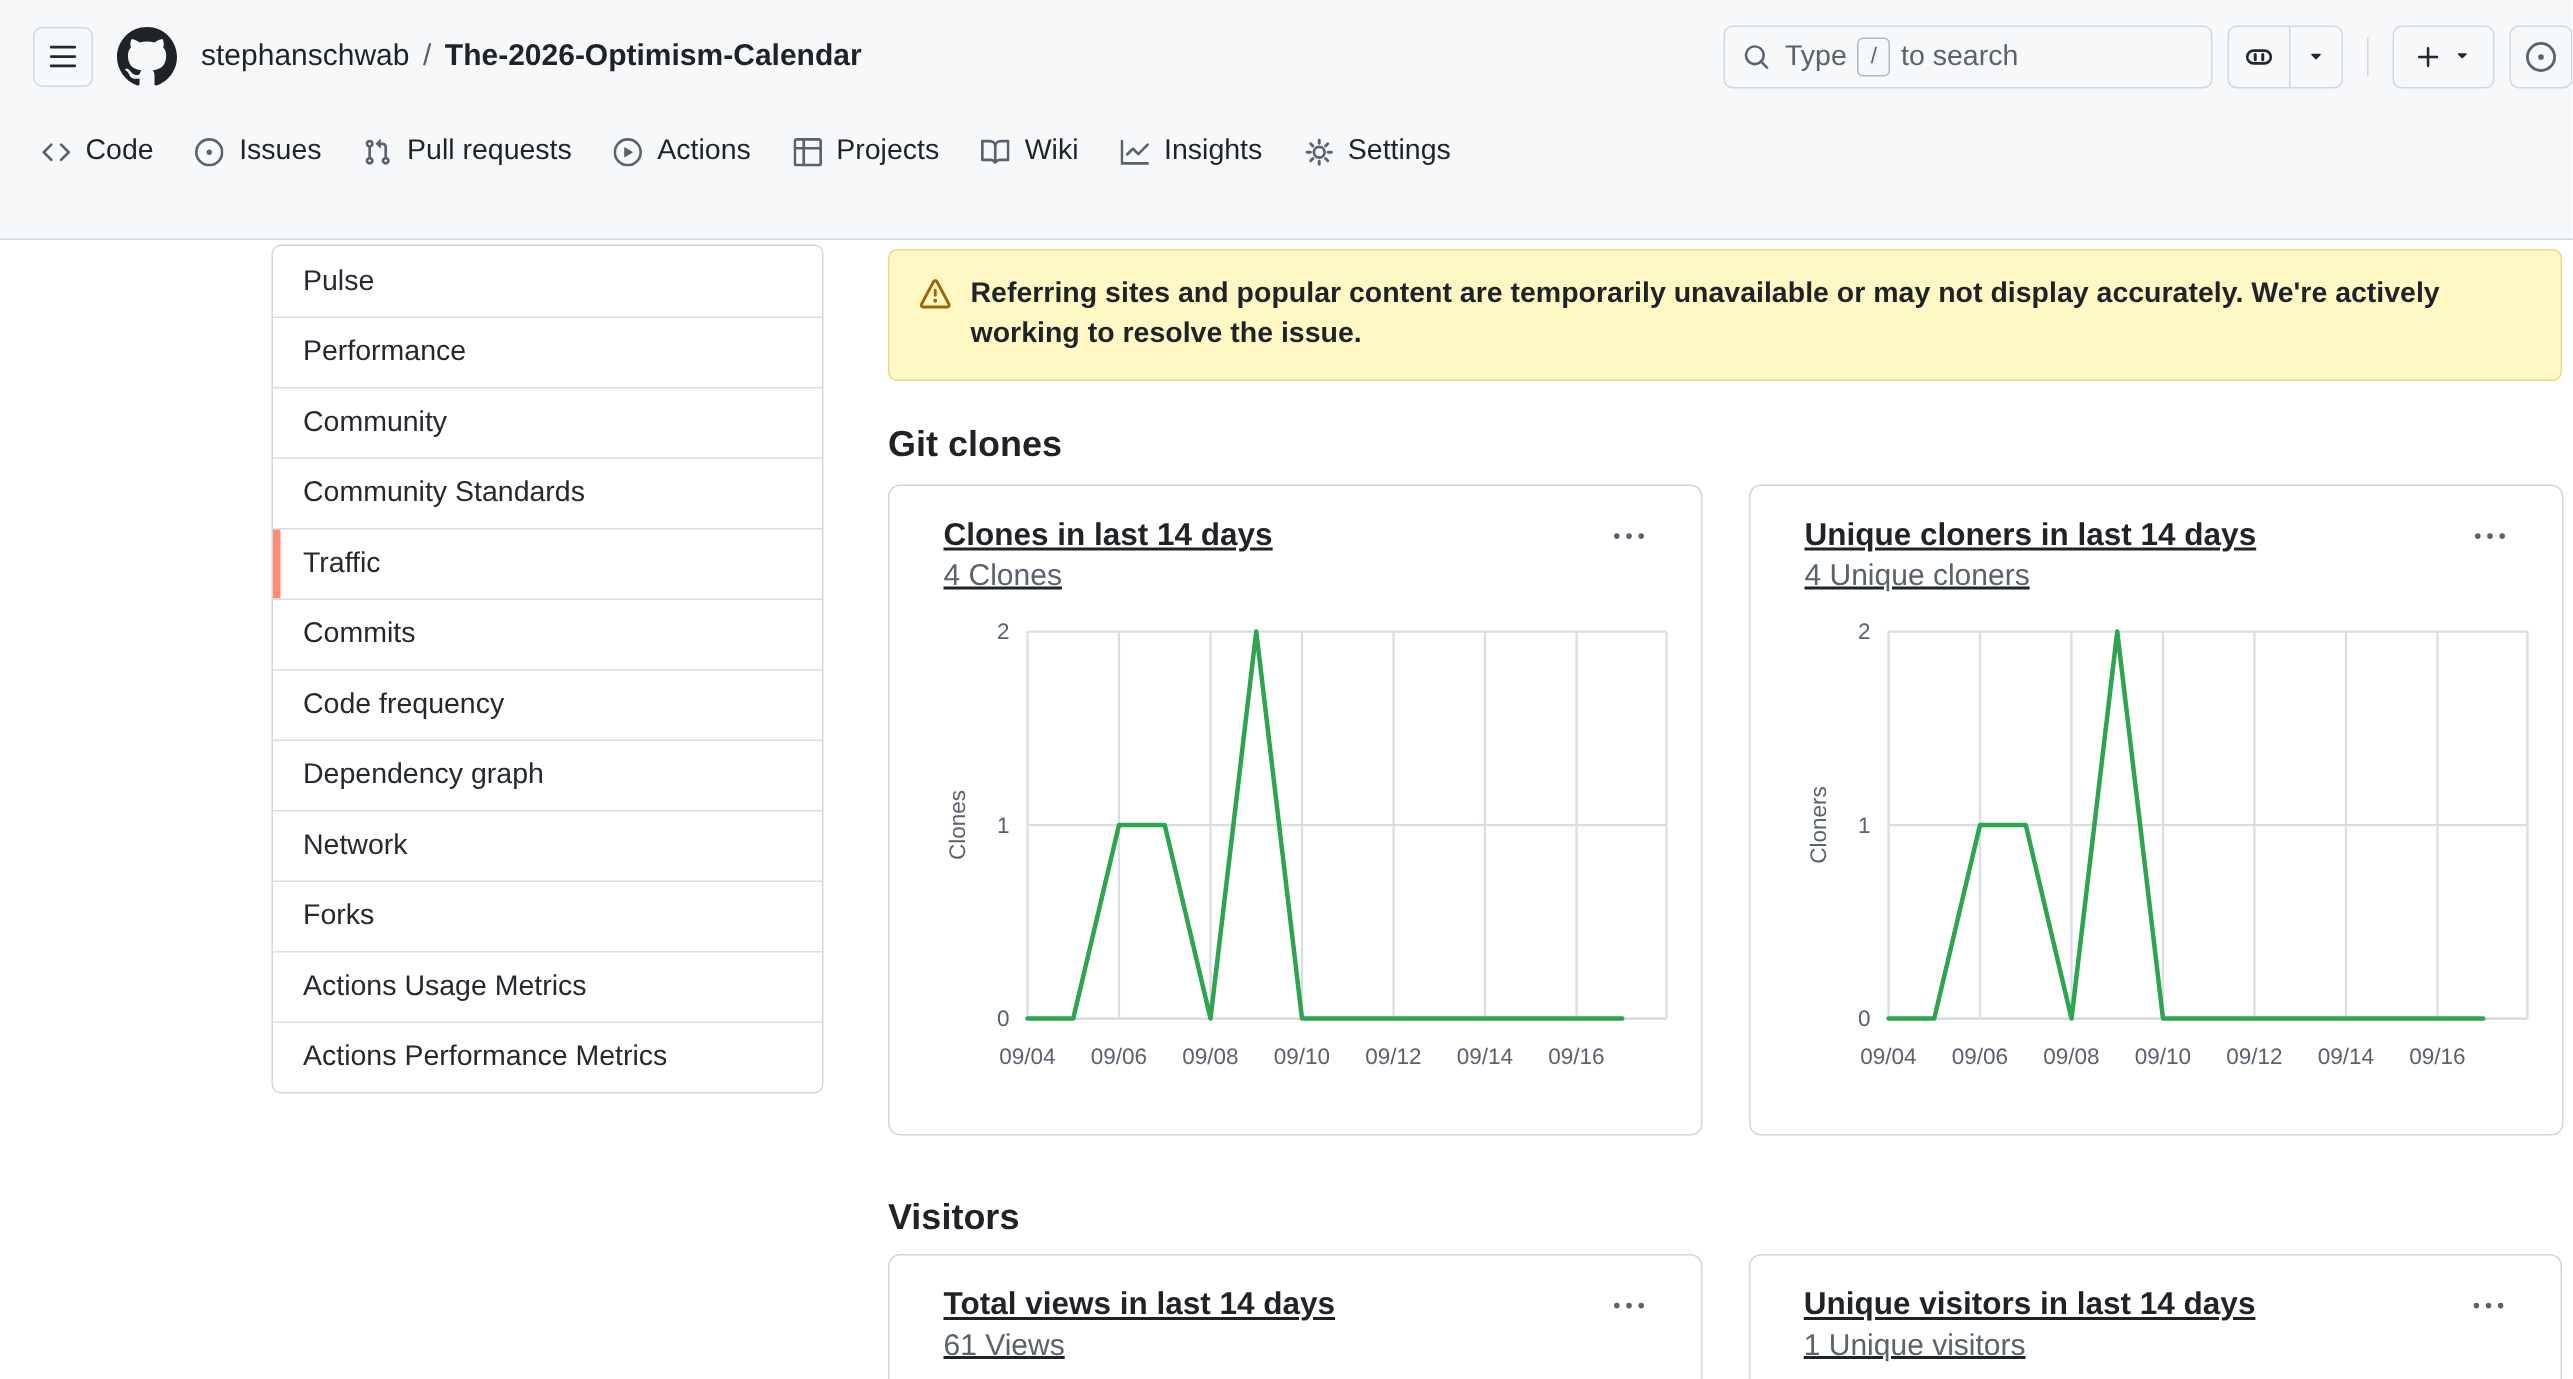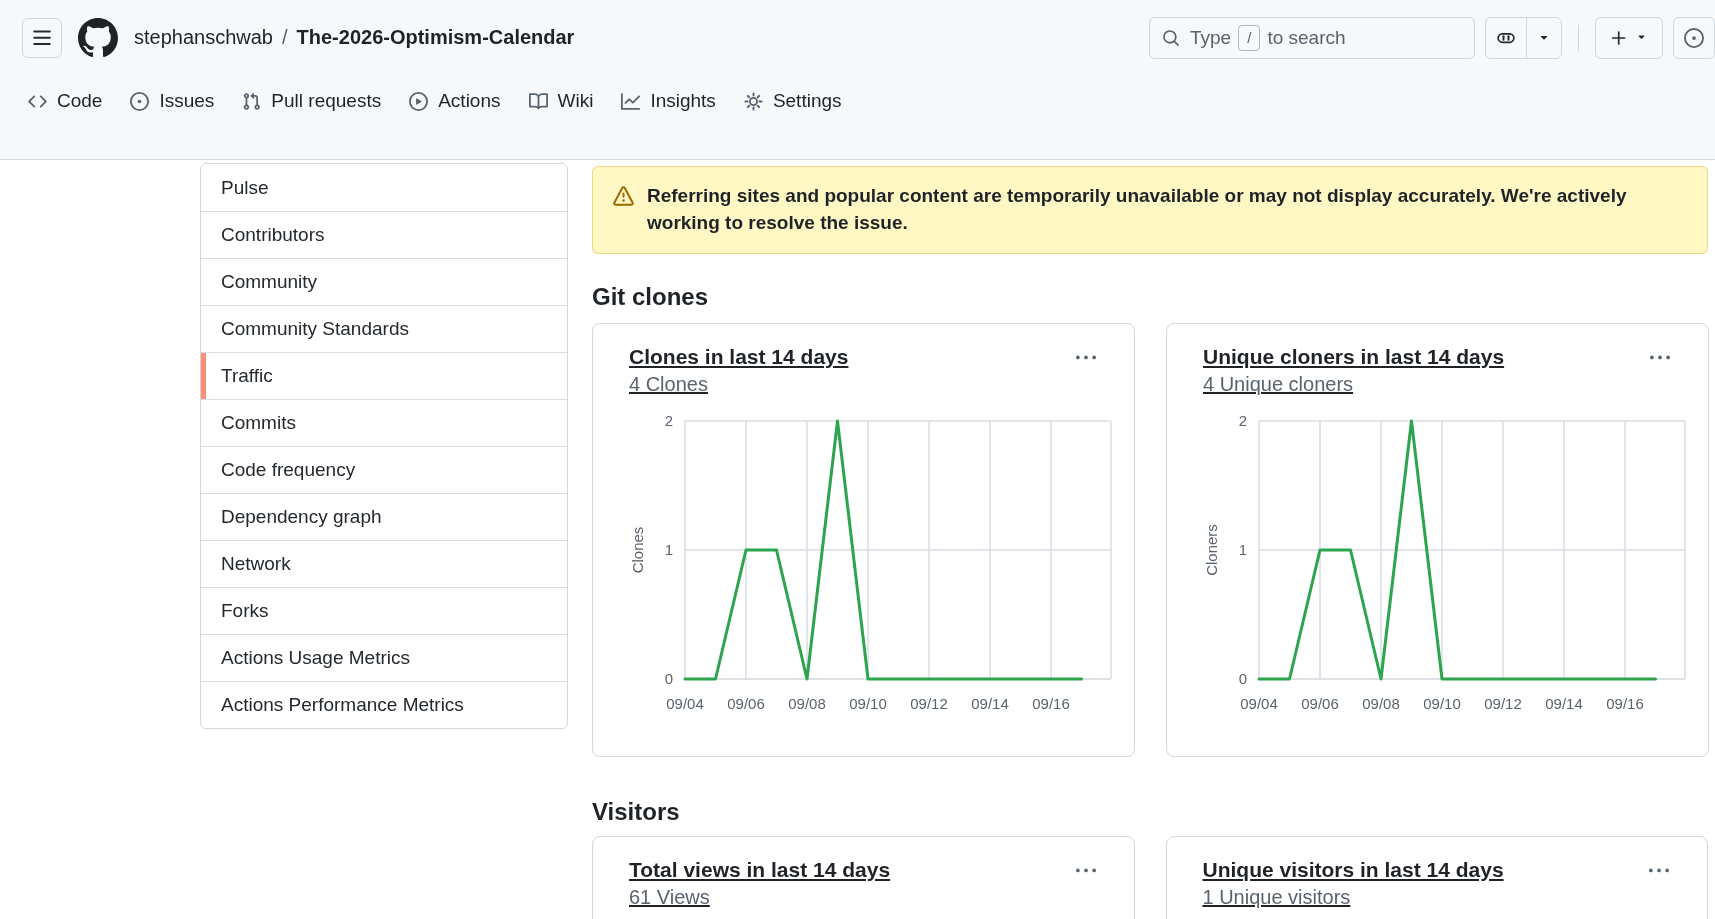--- a/index.html
+++ b/index.html
@@ -33,21 +33,21 @@
   .plus-btn { height:42px; width:68px; border:1px solid #d0d7de; border-radius:6px;
     display:flex; align-items:center; justify-content:center; gap:7px; cursor:pointer; color:#24292f; }
   .circle-btn { width:42px; height:42px; margin-left:10px; flex:none; }
 
   .header-nav { height:52px; display:flex; align-items:flex-end; padding:0 14px; }
   .tab { display:flex; align-items:center; gap:10px; padding:0 14px; height:100%;
     font-size:19px; color:#1f2328; cursor:pointer; white-space:nowrap; }
   .tab svg { color:#59636e; flex:none; }
 
   
-  .sidebar { position:absolute; left:200px; top:163px; width:368px; background:#fff;
+  .sidebar { position:absolute; left:181px; top:163px; width:368px; background:#fff;
     border:1px solid #d0d7de; border-radius:6px; overflow:hidden; }
   .sb-item { position:relative; height:47px; display:flex; align-items:center;
     padding:0 20px; font-size:19px; color:#24292f; cursor:pointer; }
   .sb-item + .sb-item { border-top:1px solid #d8dee4; }
   .sb-item.selected::before { content:""; position:absolute; left:0; top:0; bottom:0;
     width:5px; background:var(--accent,#fd8c73); }
 
   
   .content { position:absolute; left:592px; top:128px; width:1116px; }
   .banner { margin-top:38px; background:#fff8c5; border:1px solid rgba(212,167,44,0.4);
@@ -178,20 +178,28 @@
       <span style="display:flex">
           <svg width="19" height="19" viewBox="0 0 16 16" fill="currentColor">
             <path d="M8 0a8 8 0 1 1 0 16A8 8 0 0 1 8 0ZM1.5 8a6.5 6.5 0 1 0 13 0 6.5 6.5 0 0 0-13 0Zm4.879-2.773 4.264 2.559a.25.25 0 0 1 0 .428l-4.264 2.559A.25.25 0 0 1 6 10.559V5.442a.25.25 0 0 1 .379-.215Z"></path>
           </svg>
         </span>
       <span>Actions</span>
     </span>
     <span class="tab">
       <span style="display:flex">
           <svg width="19" height="19" viewBox="0 0 16 16" fill="currentColor">
+            <path d="M0 1.75C0 .784.784 0 1.75 0h12.5C15.216 0 16 .784 16 1.75v12.5A1.75 1.75 0 0 1 14.25 16H1.75A1.75 1.75 0 0 1 0 14.25ZM6.5 6.5v8h7.75a.25.25 0 0 0 .25-.25V6.5Zm8-1.5V1.75a.25.25 0 0 0-.25-.25H6.5V5Zm-13 1.5v7.75c0 .138.112.25.25.25H5v-8Zm0-1.5H5V1.5H1.75a.25.25 0 0 0-.25.25Z"></path>
+          </svg>
+        </span>
+      <span>Projects</span>
+    </span>
+    <span class="tab">
+      <span style="display:flex">
+          <svg width="19" height="19" viewBox="0 0 16 16" fill="currentColor">
             <path d="M0 1.75A.75.75 0 0 1 .75 1h4.253c1.227 0 2.317.59 3 1.501A3.743 3.743 0 0 1 11.006 1h4.245a.75.75 0 0 1 .75.75v10.5a.75.75 0 0 1-.75.75h-4.507a2.25 2.25 0 0 0-1.591.659l-.622.621a.75.75 0 0 1-1.06 0l-.622-.621A2.25 2.25 0 0 0 5.258 13H.75a.75.75 0 0 1-.75-.75Zm7.251 10.324.004-5.073-.002-2.253A2.25 2.25 0 0 0 5.003 2.5H1.5v9h3.757a3.75 3.75 0 0 1 1.994.574ZM8.755 4.75l-.004 7.322a3.752 3.752 0 0 1 1.992-.572H14.5v-9h-3.495a2.25 2.25 0 0 0-2.25 2.25Z"></path>
           </svg>
         </span>
       <span>Wiki</span>
     </span>
     <span class="tab">
       <span style="display:flex">
           <svg width="19" height="19" viewBox="0 0 16 16" fill="currentColor">
             <path d="M1.5 1.75V13.5h13.75a.75.75 0 0 1 0 1.5H.75a.75.75 0 0 1-.75-.75V1.75a.75.75 0 0 1 1.5 0Zm14.28 2.53-5.25 5.25a.75.75 0 0 1-1.06 0L7 7.06 4.28 9.78a.751.751 0 0 1-1.042-.018.751.751 0 0 1-.018-1.042l3.25-3.25a.75.75 0 0 1 1.06 0L10 7.94l4.72-4.72a.751.751 0 0 1 1.042.018.751.751 0 0 1 .018 1.042Z"></path>
           </svg>
@@ -217,21 +225,21 @@
       <span>Settings</span>
     </span>
   </div>
 </div>
 
 <nav class="sidebar">
   <div class="sb-item">
       <span>Pulse</span>
     </div>
   <div class="sb-item">
-      <span>Contributors</span>
+      <span>Performance</span>
     </div>
   <div class="sb-item">
       <span>Community</span>
     </div>
   <div class="sb-item">
       <span>Community Standards</span>
     </div>
   <div class="sb-item selected">
       <span>Traffic</span>
     </div>

